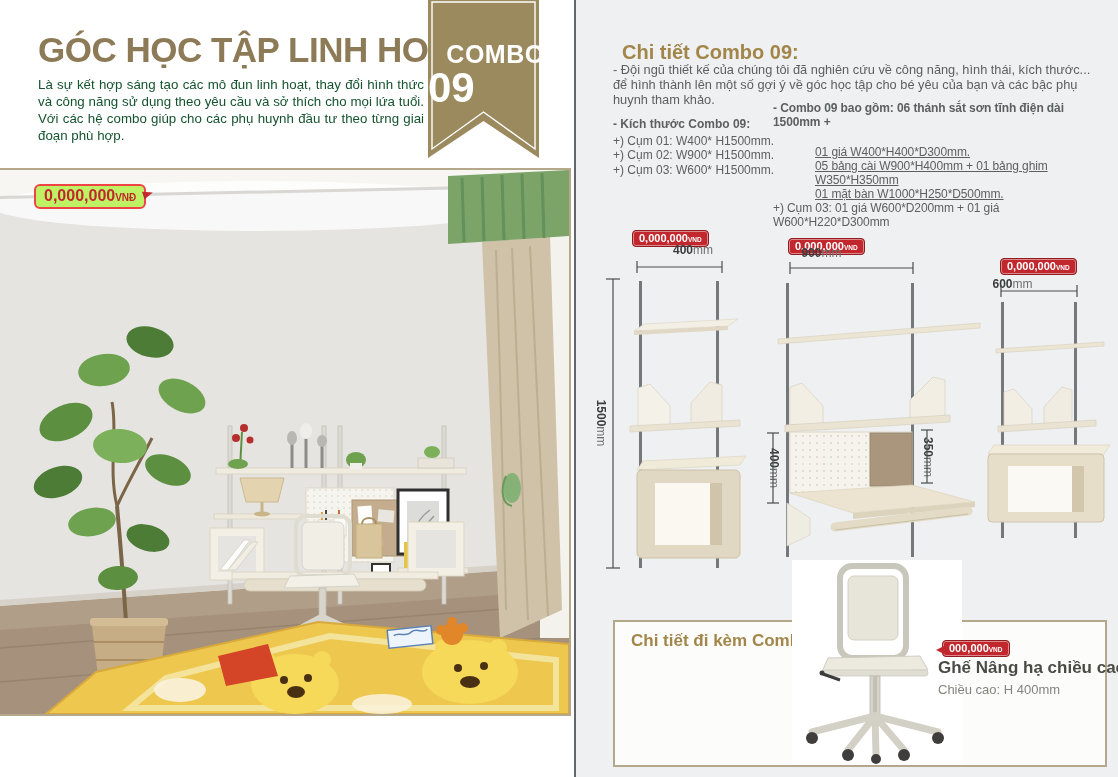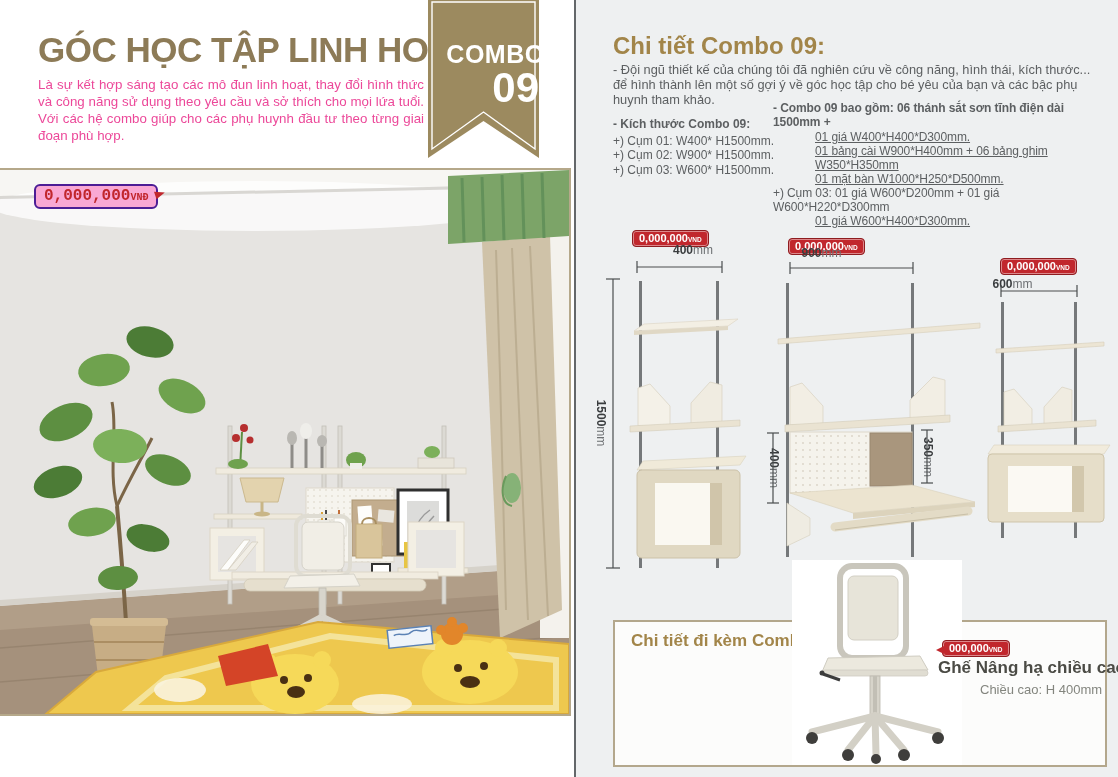--- a/index.html
+++ b/index.html
@@ -3,46 +3,46 @@
 <meta charset="utf-8">
 <style>
   html,body{margin:0;padding:0;}
   body{width:1118px;height:777px;font-family:"Liberation Sans","DejaVu Sans",sans-serif;background:#ffffff;}
   #app{position:relative;width:1118px;height:777px;overflow:hidden;background:#ffffff;}
 
   
   .page-title{position:absolute;left:38px;top:30px;margin:0;font-size:35px;font-weight:bold;
     letter-spacing:-0.5px;color:#8d7b57;white-space:nowrap;}
   .page-desc{position:absolute;left:38px;top:76px;width:386px;margin:0;font-size:13.3px;
-    line-height:17px;color:#ec4899;text-align:justify;}
+    line-height:17px;color:#14532d;text-align:justify;}
   .ribbon{position:absolute;left:428px;top:0;width:111px;height:158px;}
   .ribbon svg{position:absolute;left:0;top:0;}
   .ribbon-l1{position:absolute;left:0;top:40px;width:111px;text-align:center;color:#fff;
     font-size:25px;font-weight:bold;letter-spacing:0.5px;padding-left:12px;}
-  .ribbon-l2{position:absolute;left:0;top:64px;width:111px;text-align:right;color:#fff;
+  .ribbon-l2{position:absolute;left:0;top:64px;width:111px;text-align:left;color:#fff;
     font-size:42px;font-weight:bold;}
   .photo{position:absolute;left:0;top:168px;width:569px;height:544px;margin:0;
     border-top:2px solid #b5a88a;border-bottom:2px solid #b5a88a;border-right:2px solid #b5a88a;
     overflow:hidden;background:#e6e4e1;}
-  .price-outline{position:absolute;left:34px;top:184px;background:#f9a8d4;border:2px solid #4c1d95;
-    border-radius:6px;padding:1px 8px 2px 8px;color:#c1272d;font-weight:bold;font-size:16px;white-space:nowrap;font-family:Liberation Mono, monospace;}
+  .price-outline{position:absolute;left:34px;top:184px;background:#bef264;border:2px solid #ef4444;
+    border-radius:6px;padding:1px 8px 2px 8px;color:#c1272d;font-weight:bold;font-size:16px;white-space:nowrap;}
   .price-outline .cur{font-size:10px;font-weight:bold;}
   .price-outline .tail{position:absolute;right:-9px;top:4px;width:0;height:0;border-style:solid;
     border-width:4px 0 4px 10px;border-color:transparent transparent transparent #c1272d;transform:rotate(-18deg);}
 
   
   .right-panel{position:absolute;left:574px;top:0;width:544px;height:777px;background:#eef0f1;
     border-left:2px solid #63676a;box-sizing:border-box;}
-  .details-heading{position:absolute;left:37px;top:32px;margin:0;font-size:24px;font-weight:bold;color:#a28549;}
+  .details-heading{position:absolute;left:37px;top:32px;margin:9px;font-size:20px;font-weight:bold;color:#a28549;}
   .intro{position:absolute;left:37px;top:62px;font-size:12.8px;line-height:15px;color:#5c5f61;width:500px;}
   .sizes{position:absolute;left:37px;top:101px;font-size:12px;line-height:14.5px;color:#5c5f61;margin-top:16px;}
   .sizes .hd{font-weight:bold;margin-bottom:2px;}
   .includes{position:absolute;left:197px;top:101px;width:330px;font-size:12px;line-height:14px;
     letter-spacing:-0.1px;color:#5c5f61;}
-  .includes .hd{font-weight:bold;margin-bottom:1px;}
+  .includes .hd{font-weight:bold;margin-bottom:16px;}
   .includes .cont{padding-left:42px;text-decoration:underline;}
 
   
   .price-badge{position:absolute;background:#c1272d;border:1px solid #8e1c20;border-radius:4px;
     box-shadow:inset 0 0 0 1px rgba(255,255,255,.45);color:#fff;font-weight:bold;font-size:11px;
     padding:1px 6px 2px 6px;white-space:nowrap;}
   .price-badge .cur{font-size:6.5px;}
   .price-badge.tagged:before{content:"";position:absolute;left:-7px;top:5px;width:0;height:0;border-style:solid;
     border-width:4px 8px 4px 0;border-color:transparent #c1272d transparent transparent;}
 
@@ -51,21 +51,21 @@
   .vlabel{transform:rotate(90deg);transform-origin:center;}
 
   .diagram-svg{position:absolute;}
 
   
   .acc-box{position:absolute;left:613px;top:620px;width:494px;height:147px;box-sizing:border-box;
     border:2px solid #b3a78c;background:#fcfcfb;}
   .acc-heading{position:absolute;left:631px;top:631px;margin:0;font-size:17px;font-weight:bold;color:#a28549;}
   .chair-wrap{position:absolute;left:792px;top:560px;width:170px;height:205px;background:#ffffff;}
   .acc-name{position:absolute;left:938px;top:658px;font-size:17px;font-weight:bold;color:#4b4b45;white-space:nowrap;}
-  .acc-spec{position:absolute;left:980px;top:682px;font-size:13px;color:#83857e;white-space:nowrap;}
+  .acc-spec{position:absolute;left:938px;top:682px;font-size:13px;color:#83857e;white-space:nowrap;}
 </style>
 </head>
 <body>
 
 <div id="app">
 
   <h1 class="page-title">GÓC HỌC TẬP LINH HOẠT</h1>
   <p class="page-desc">Là sự kết hợp sáng tạo các mô đun linh hoạt, thay đổi hình thức và công năng sử dụng theo yêu cầu và sở thích cho mọi lứa tuổi. Với các hệ combo giúp cho các phụ huynh đầu tư theo từng giai đoạn phù hợp.</p>
 
   <div class="ribbon">
@@ -250,24 +250,23 @@
     </div>
     <div class="sizes">
       <div class="hd">- Kích thước Combo 09:</div>
       <div>+) Cụm 01: W400* H1500mm.</div>
       <div>+) Cụm 02: W900* H1500mm.</div>
       <div>+) Cụm 03: W600* H1500mm.</div>
     </div>
     <div class="includes">
       <div class="hd">- Combo 09 bao gồm: 06 thánh sắt sơn tĩnh điện dài 1500mm +</div>
       <div class="cont">01 giá W400*H400*D300mm.</div>
-      <div class="cont">01 bảng cài W900*H400mm + 06 bảng ghim W350*H350mm</div>
+      <div class="cont">05 bảng cài W900*H400mm + 01 bảng ghim W350*H350mm</div>
       <div class="cont">01 mặt bàn W1000*H250*D500mm.</div>
       <div>+) Cụm 03: 01 giá W600*D200mm + 01 giá W600*H220*D300mm</div>
-      <div class="cont">01 giá W600*H400*D300mm.</div>
     </div>
   </div>
 
   <div class="price-badge" style="left:632px;top:230px;">
     <span>0,000,000</span><span class="cur">VND</span>
   </div>
   <div class="dim-label" style="left:650px;top:243px;width:86px;">
     <span>400</span><span class="unit">mm</span>
   </div>
   <div class="dim-label vlabel" style="left:574px;top:416px;width:54px;">

